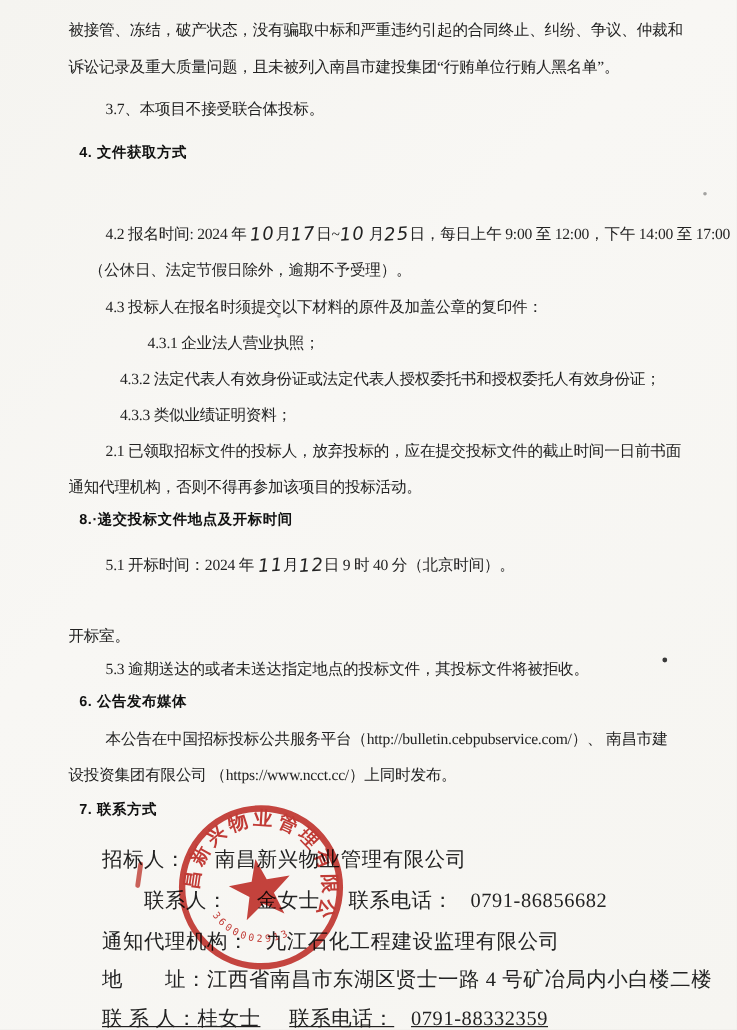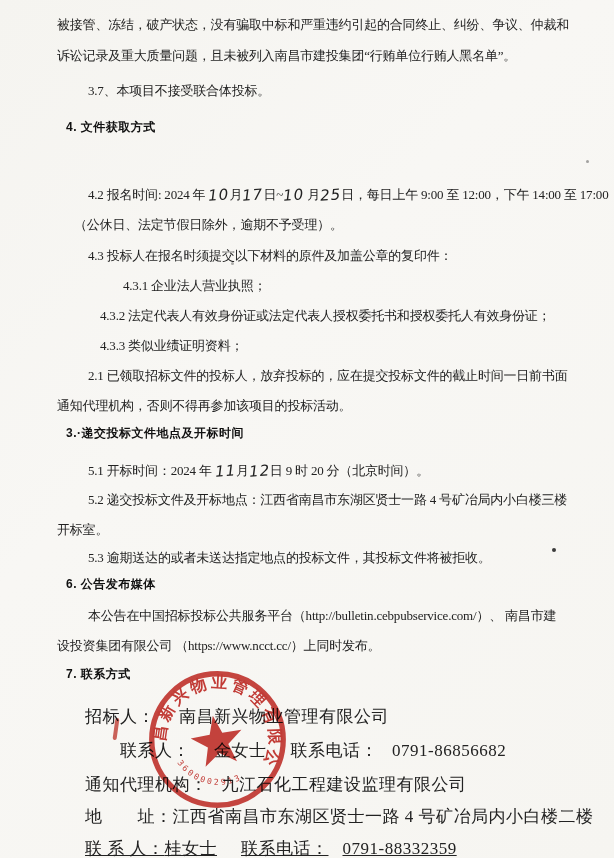--- a/index.html
+++ b/index.html
@@ -99,26 +99,25 @@
     <span class="hw">10</span><span>月</span><span class="hw">17</span><span>日~</span><span class="hw">10</span> <span>月</span><span class="hw">25</span><span>日，每日上午 9:00 至 12:00，下午 14:00 至 17:00</span>
   </div>
   <div class="ln" style="left:74px; top:216px;">（公休日、法定节假日除外，逾期不予受理）。</div>
   <div class="ln" style="left:88px; top:247px;">4.3 投标人在报名时须提交以下材料的原件及加盖公章的复印件：</div>
   <div class="ln" style="left:88px; top:277px;margin-left:35px;">4.3.1 企业法人营业执照；</div>
   <div class="ln" style="left:88px; top:307px;margin-left:12px;">4.3.2 法定代表人有效身份证或法定代表人授权委托书和授权委托人有效身份证；</div>
   <div class="ln" style="left:88px; top:337px;margin-left:12px;">4.3.3 类似业绩证明资料；</div>
   <div class="ln" style="left:88px; top:367px;">2.1 已领取招标文件的投标人，放弃投标的，应在提交投标文件的截止时间一日前书面</div>
   <div class="ln" style="left:57px; top:397px;">通知代理机构，否则不得再参加该项目的投标活动。</div>
 
-  <div class="ln heading" style="left:66px; top:424px;">3.·递交投标文件地点及开标时间</div>
+  <div class="ln heading" style="left:66px; top:424px;">8.·递交投标文件地点及开标时间</div>
   <div class="ln" style="left:88px; top:461px;">
     <span>5.1 开标时间：2024 年</span>
-    <span class="hw">11</span><span>月</span><span class="hw">12</span><span>日 9 时 20 分（北京时间）。</span>
+    <span class="hw">11</span><span>月</span><span class="hw">12</span><span>日 9 时 40 分（北京时间）。</span>
   </div>
-  <div class="ln" style="left:88px; top:491px;">5.2 递交投标文件及开标地点：江西省南昌市东湖区贤士一路 4 号矿冶局内小白楼三楼</div>
   <div class="ln" style="left:57px; top:521px;">开标室。</div>
   <div class="ln" style="left:88px; top:549px;">5.3 逾期送达的或者未送达指定地点的投标文件，其投标文件将被拒收。</div>
 
   <div class="ln heading" style="left:66px; top:575px;">6. 公告发布媒体</div>
   <div class="ln" style="left:57px; top:637px;">设投资集团有限公司 （https://www.ncct.cc/）上同时发布。</div>
   <div class="ln" style="left:88px; top:607px;">本公告在中国招标投标公共服务平台（http://bulletin.cebpubservice.com/）、 南昌市建</div>
 
   <div class="ln heading" style="left:66px; top:665px;">7. 联系方式</div>
 
   <div class="contact-row" style="left:85px; top:705px;">

